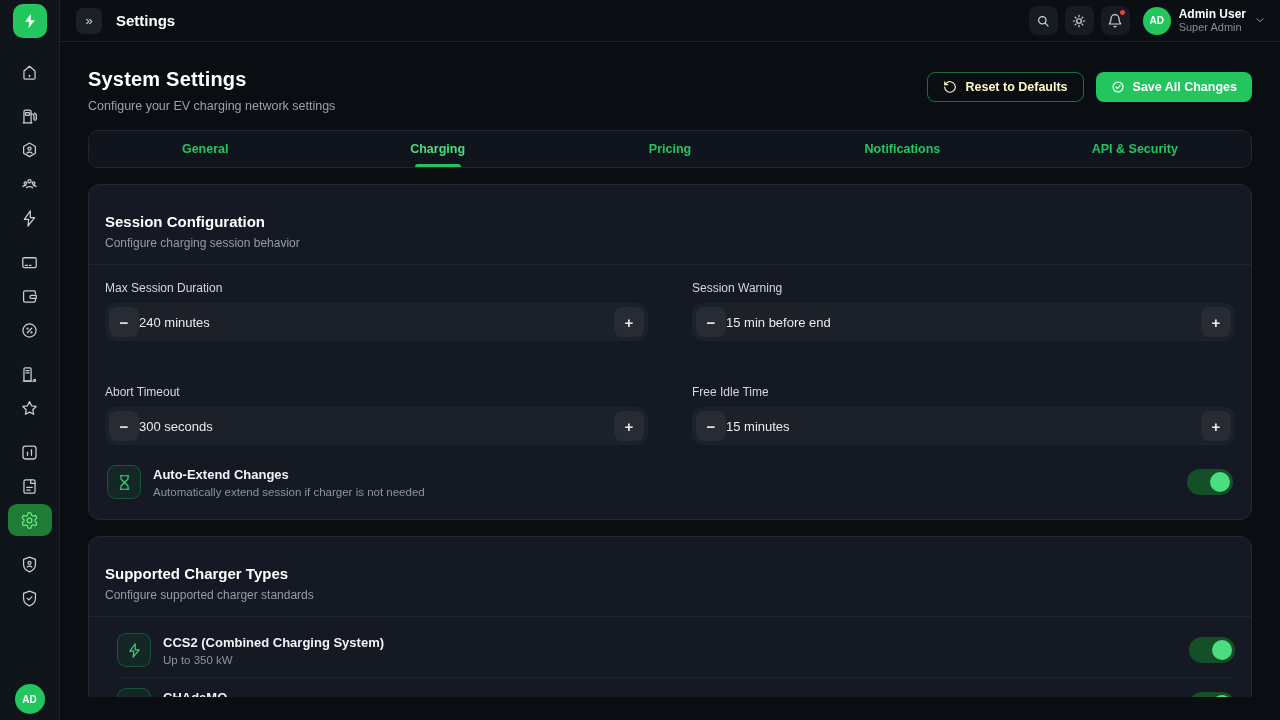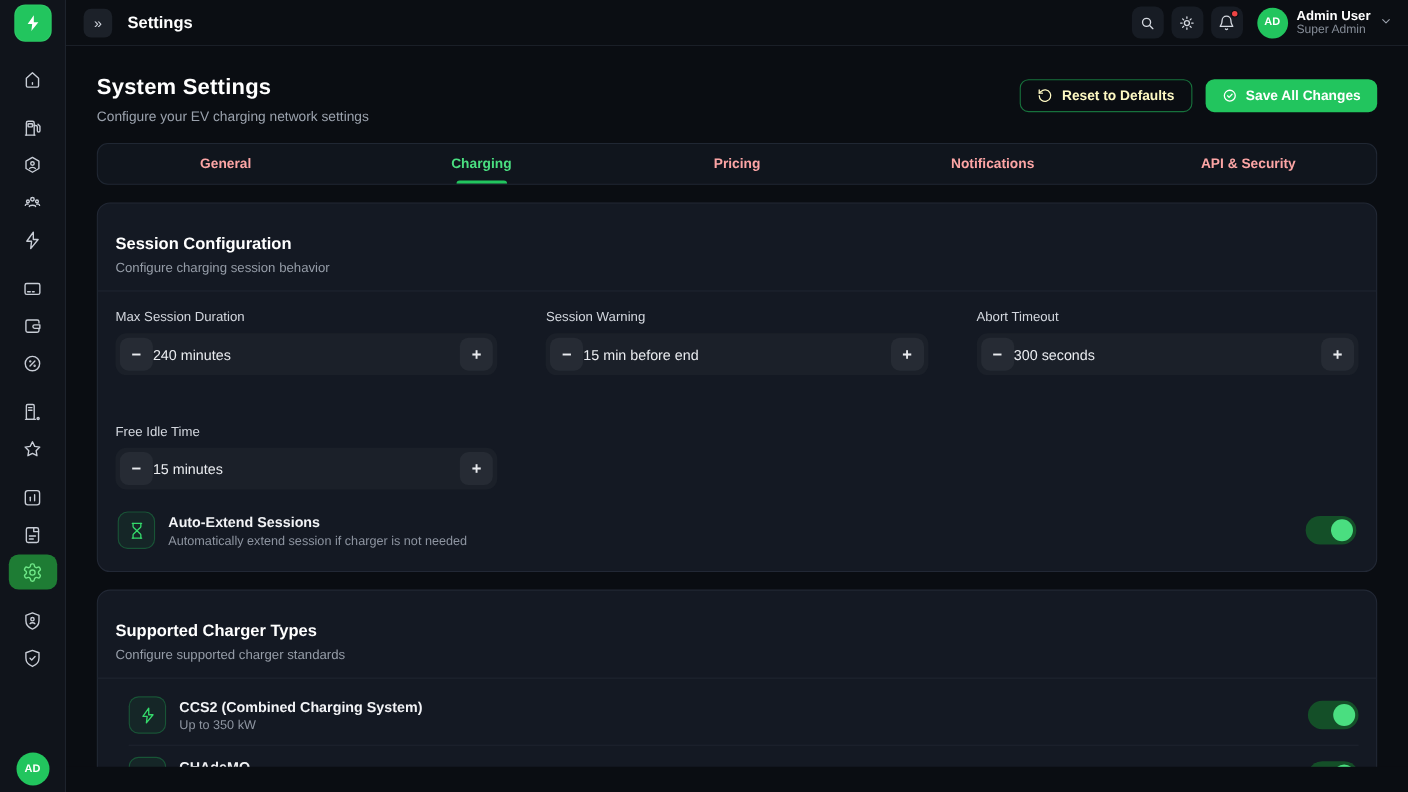--- a/index.html
+++ b/index.html
@@ -54,32 +54,32 @@
   .head-actions { display:flex; gap:12px; margin-top:4px; }
   .btn { height:30px; border-radius:8px; font-size:12.5px; font-weight:700; display:flex; align-items:center;
     gap:8px; padding:0 15px; cursor:pointer; font-family:inherit; }
   .btn svg { width:14px; height:14px; }
   .btn-outline { background:transparent; border:1px solid rgba(34,197,94,.55); color:#fef9c3; }
   .btn-solid { background:#22c55e; border:none; color:#fff; }
 
   .tabs { margin-top:17px; height:38px; background:#10151d; border:1px solid #202733; border-radius:10px;
     display:flex; overflow:hidden; }
   .tab { position:relative; flex:1; display:flex; align-items:center; justify-content:center;
-    font-size:12.5px; font-weight:600; color:#fca5a5; cursor:pointer; }
+    font-size:12.5px; font-weight:600; color:#22c55e; cursor:pointer; }
   .tab.active { color:#4ade80; }
   .tab.active::after { content:""; position:absolute; bottom:0; left:50%; transform:translateX(-50%);
     width:46px; height:3px; background:#22c55e; border-radius:3px 3px 0 0; }
 
   .card { margin-top:16px; background:#141923; border:1px solid #222835; border-radius:12px; }
   .card-head { padding:28px 16px 14px 16px; border-bottom:1px solid #1f2530; }
   .card-title { font-size:15px; font-weight:700; color:#fff; }
   .card-sub { font-size:12px; color:#959ca7; margin-top:6px; }
   .card-body { padding:16px; }
 
-  .field-grid { display:grid; grid-template-columns:1fr 1fr 1fr; column-gap:30px; row-gap:18px;gap:44px; }
+  .field-grid { display:grid; grid-template-columns:1fr 1fr; column-gap:30px; row-gap:18px;gap:44px; }
   .field-label { font-size:12px; color:#d3d7de; margin-bottom:8px; }
   .stepper { height:38px; background:#1b2029; border-radius:10px; display:flex; align-items:center; padding:4px; }
   .step-btn { width:30px; height:30px; border-radius:8px; background:#262b34; border:none; color:#e8eaee;
     font-size:15px; font-weight:700; line-height:1; cursor:pointer; font-family:inherit;
     display:flex; align-items:center; justify-content:center; }
   .step-value { flex:1; font-size:13px; color:#e9ebef; }
 
   .toggle-row { margin-top:16px; display:flex; align-items:center; gap:12px; padding:4px 2px; }
   .icon-tile { width:34px; height:34px; border-radius:9px; background:rgba(34,197,94,.08);
     border:1px solid rgba(34,197,94,.3); display:flex; align-items:center; justify-content:center;
@@ -352,21 +352,21 @@
           <div class="toggle-row">
             <div class="icon-tile">
               <svg viewBox="0 0 24 24" fill="none" stroke="currentColor" stroke-width="1.7" stroke-linecap="round" stroke-linejoin="round">
                   <path d="M6 2.5h12"></path>
                   <path d="M6 21.5h12"></path>
                   <path d="M17 21.5v-3.9a2 2 0 0 0-.6-1.4L12 12l-4.4 4.2a2 2 0 0 0-.6 1.4v3.9"></path>
                   <path d="M7 2.5v3.9a2 2 0 0 0 .6 1.4L12 12l4.4-4.2a2 2 0 0 0 .6-1.4V2.5"></path>
                 </svg>
             </div>
             <div class="row-text">
-              <div class="row-title">Auto-Extend Sessions</div>
+              <div class="row-title">Auto-Extend Changes</div>
               <div class="row-sub">Automatically extend session if charger is not needed</div>
             </div>
             <div class="toggle on">
                 <div class="knob"></div>
               </div>
           </div>
         </div>
       </section>
 
       <section class="card">

